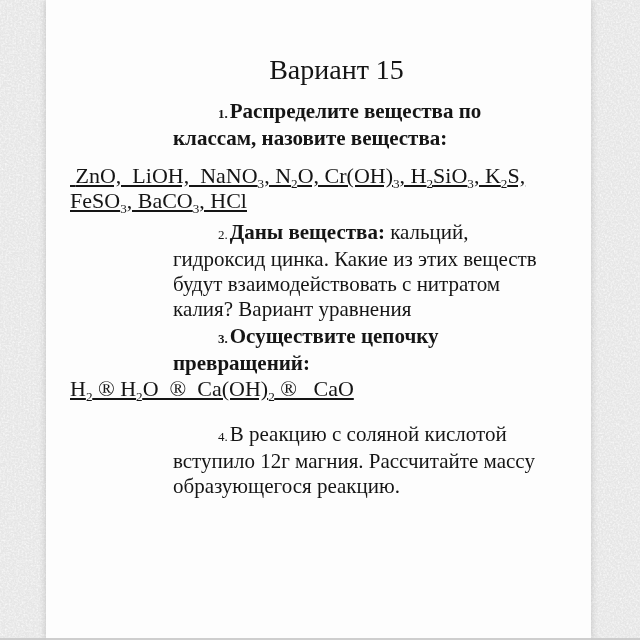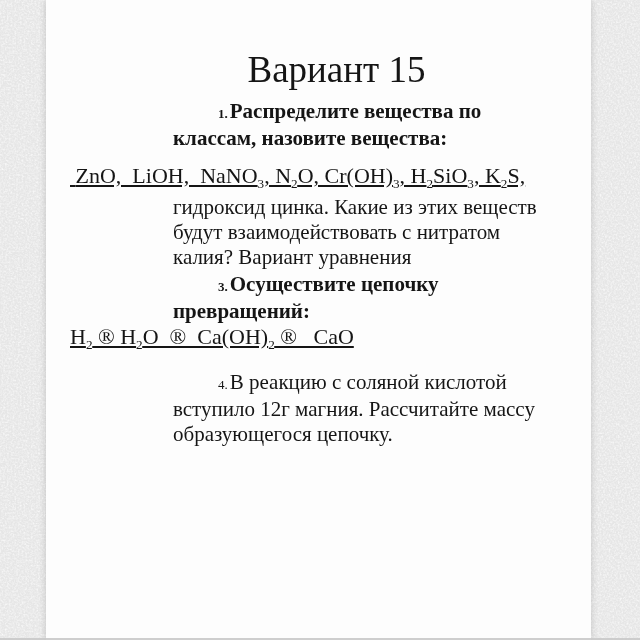--- a/index.html
+++ b/index.html
@@ -16,21 +16,21 @@
   .texture.right{left:591px;width:49px;}
   .texture svg{display:block;width:100%;height:100%;}
   .page{
     position:absolute;left:46px;top:0;width:545px;height:640px;
     background:var(--paper);z-index:2;
     box-shadow:0 0 7px rgba(0,0,0,0.18);
   }
   .content{padding:0 18px 0 24px;}
   .block{margin:0;}
   .line{line-height:25px;white-space:pre-wrap;}
-  .title{font-size:37px;margin-top:55px;text-align:center;padding-left:30px;}
+  .title{font-size:28px;margin-top:55px;text-align:center;padding-left:30px;}
   .title .line{line-height:30px;}
   .task{font-size:21px;margin-left:103px;}
   .task .line.first{text-indent:45px;}
   .formula{font-size:22px;text-decoration:underline;}
   .boldall .line{font-weight:700;}
   b{font-weight:700;}
   sub{font-size:0.6em;line-height:0;}
   .num{font-size:0.62em;margin-right:2px;}
   .bottom-edge{position:absolute;left:0;right:0;bottom:0;height:2px;background:var(--edge);opacity:0.9;z-index:3;}
 </style>
@@ -69,35 +69,37 @@
     <div class="content">
       <div class="block title">
           <div class="line first">Вариант 15</div>
         </div>
       <div class="block task boldall" style="margin-top:14px">
           <div class="line first"><span class="num">1.</span>Распределите вещества по</div>
           <div class="line">классам, назовите вещества:</div>
         </div>
       <div class="block formula" style="margin-top:12px">
           <div class="line first"> ZnO,  LiOH,  NaNO<sub>3</sub>, N<sub>2</sub>O, Cr(OH)<sub>3</sub>, H<sub>2</sub>SiO<sub>3</sub>, K<sub>2</sub>S,</div>
+          <div class="line">FeSO<sub>3</sub>, BaCO<sub>3</sub>, HCl</div>
         </div>
       <div class="block task" style="margin-top:7px">
+          <div class="line first"><span class="num">2.</span><b>Даны вещества:</b> кальций,</div>
           <div class="line">гидроксид цинка. Какие из этих веществ</div>
           <div class="line">будут взаимодействовать с нитратом</div>
           <div class="line">калия? Вариант уравнения</div>
         </div>
       <div class="block task boldall" style="margin-top:2px">
           <div class="line first"><span class="num">3.</span>Осуществите цепочку</div>
           <div class="line">превращений:</div>
         </div>
       <div class="block formula" style="margin-top:0">
           <div class="line first">H<sub>2</sub> ® H<sub>2</sub>O  ®  Ca(OH)<sub>2</sub> ®   CaO</div>
         </div>
       <div class="block task" style="margin-top:21px">
           <div class="line first"><span class="num">4.</span>В реакцию с соляной кислотой</div>
           <div class="line">вступило 12г магния. Рассчитайте массу</div>
-          <div class="line">образующегося цепочку.</div>
+          <div class="line">образующегося реакцию.</div>
         </div>
     </div>
   </div>
 
   <div class="bottom-edge"></div>
 </div>
 
 </body></html>

